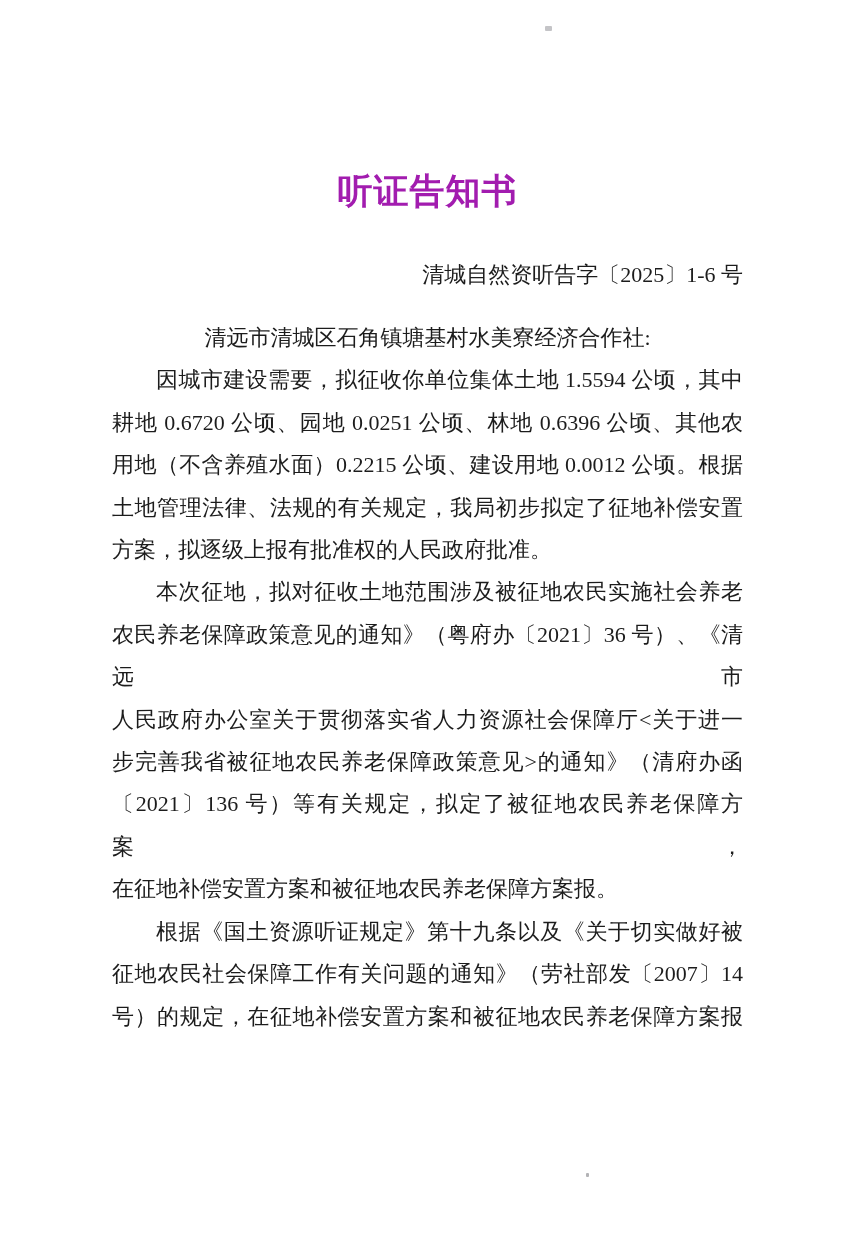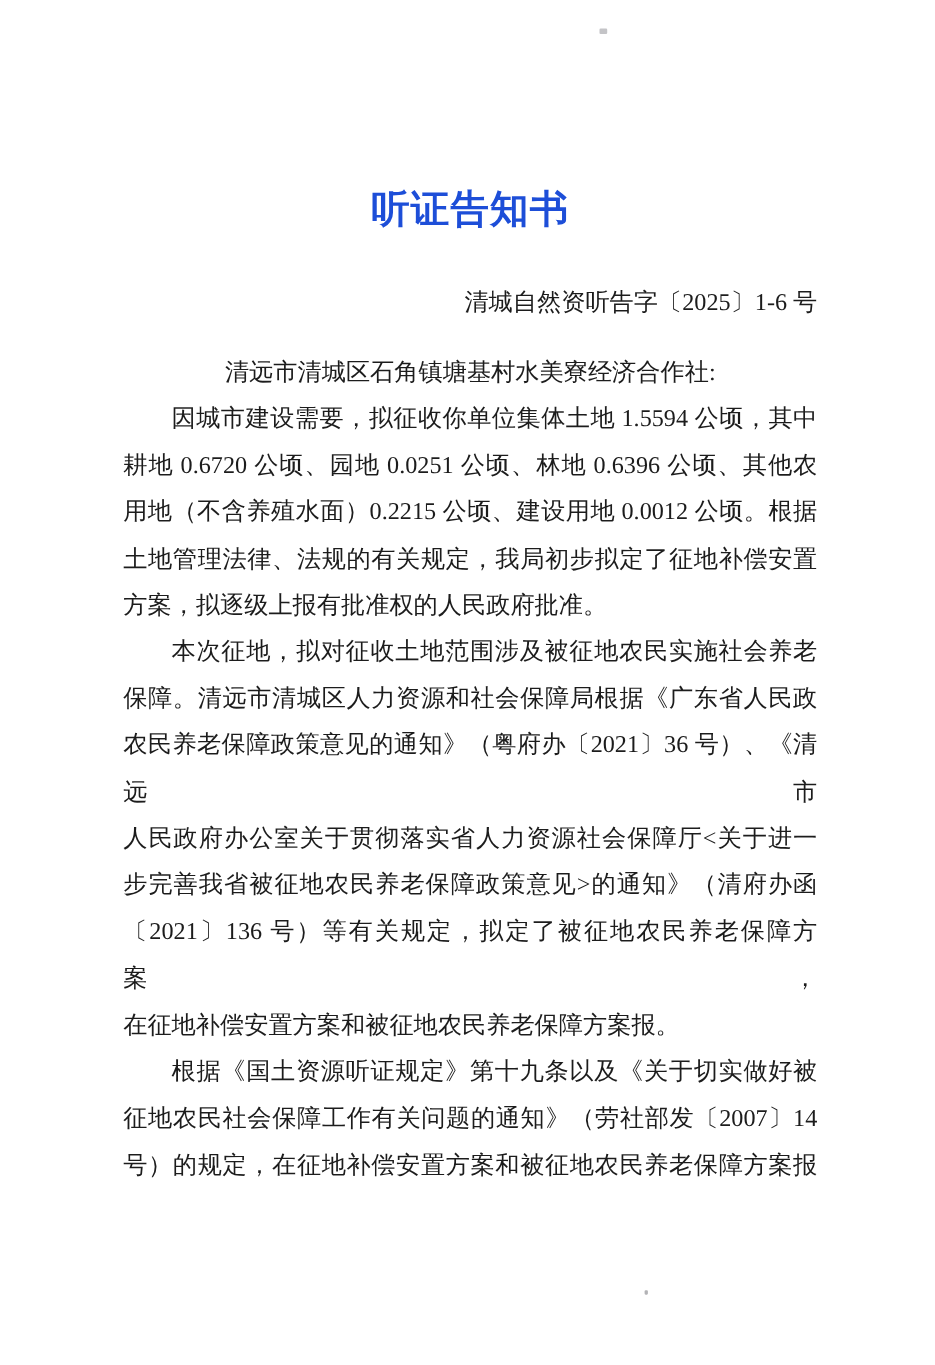--- a/index.html
+++ b/index.html
@@ -17,21 +17,21 @@
     position: absolute;
     top: 170px;
     left: 112px;
     width: 631px;
     text-align: center;
     font-size: 35px;
     line-height: 42px;
     font-weight: bold;
     font-family: "Liberation Sans", "DejaVu Sans", sans-serif;
     letter-spacing: 1px;
-    color: #1d4ed8;
+    color: #a21caf;
   }
   .doc-number {
     position: absolute;
     top: 254px;
     left: 112px;
     width: 631px;
     text-align: right;
     font-size: 22px;
     line-height: 42px;
     white-space: nowrap;
@@ -78,21 +78,20 @@
 
   <div class="doc-body">
     <div class="line addressee">清远市清城区石角镇塘基村水美寮经济合作社:</div>
 
   <div class="line indent fill">因城市建设需要，拟征收你单位集体土地 1.5594 公顷，其中</div>
       <div class="line fill">耕地 0.6720 公顷、园地 0.0251 公顷、林地 0.6396 公顷、其他农</div>
       <div class="line fill">用地（不含养殖水面）0.2215 公顷、建设用地 0.0012 公顷。根据</div>
       <div class="line fill">土地管理法律、法规的有关规定，我局初步拟定了征地补偿安置</div>
       <div class="line">方案，拟逐级上报有批准权的人民政府批准。</div>
       <div class="line indent fill">本次征地，拟对征收土地范围涉及被征地农民实施社会养老</div>
-      <div class="line fill">保障。清远市清城区人力资源和社会保障局根据《广东省人民政</div>
       <div class="line fill">农民养老保障政策意见的通知》（粤府办〔2021〕36 号）、《清远市</div>
       <div class="line fill">人民政府办公室关于贯彻落实省人力资源社会保障厅&lt;关于进一</div>
       <div class="line fill">步完善我省被征地农民养老保障政策意见&gt;的通知》（清府办函</div>
       <div class="line fill">〔2021〕136 号）等有关规定，拟定了被征地农民养老保障方案，</div>
       <div class="line">在征地补偿安置方案和被征地农民养老保障方案报。</div>
       <div class="line indent fill">根据《国土资源听证规定》第十九条以及《关于切实做好被</div>
       <div class="line fill">征地农民社会保障工作有关问题的通知》（劳社部发〔2007〕14</div>
       <div class="line fill">号）的规定，在征地补偿安置方案和被征地农民养老保障方案报</div>
     </div>
 

